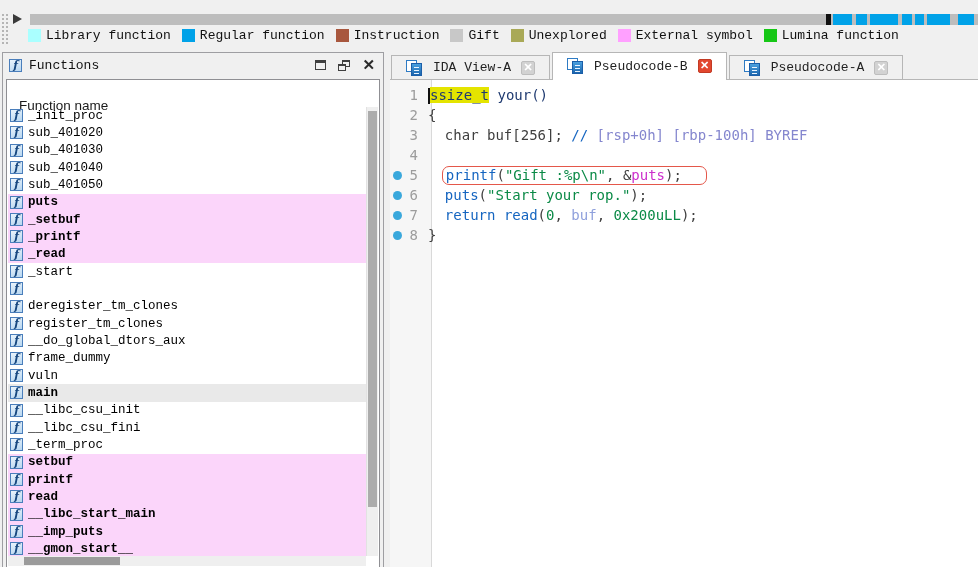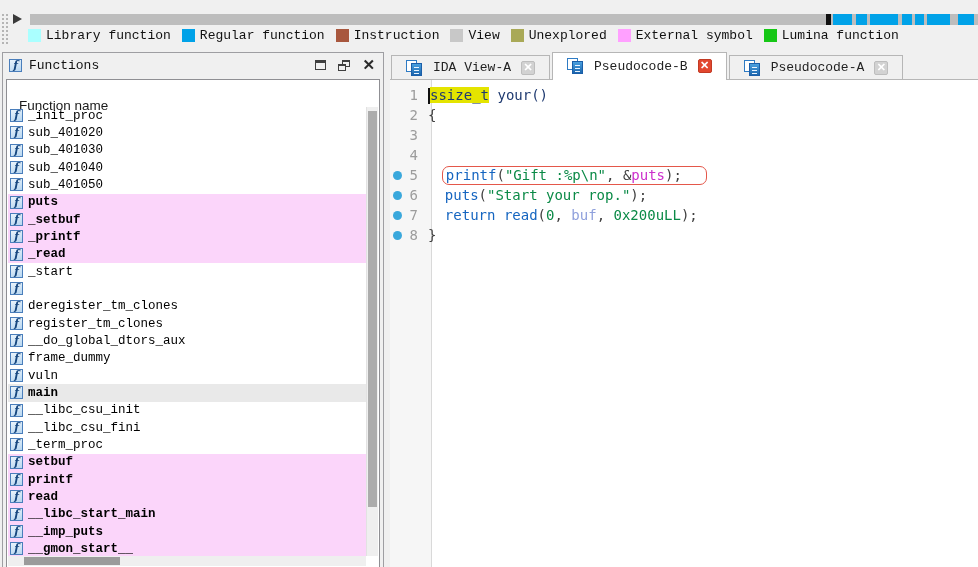--- a/index.html
+++ b/index.html
@@ -109,21 +109,21 @@
         <span class="item">
           <span class="swatch" style="background: rgb(0, 162, 232);"></span>
           <span>Regular function</span>
         </span>
         <span class="item">
           <span class="swatch" style="background: rgb(168, 87, 62);"></span>
           <span>Instruction</span>
         </span>
         <span class="item">
           <span class="swatch" style="background: rgb(200, 200, 200);"></span>
-          <span>View</span>
+          <span>Gift</span>
         </span>
         <span class="item">
           <span class="swatch" style="background: rgb(169, 169, 87);"></span>
           <span>Unexplored</span>
         </span>
         <span class="item">
           <span class="swatch" style="background: rgb(255, 160, 255);"></span>
           <span>External symbol</span>
         </span>
         <span class="item">
@@ -297,21 +297,21 @@
               <i style="top: 9px;"></i>
             </i>
           </span>
           <span>Pseudocode-A</span>
           <span class="close">✕</span>
         </div>
       </div>
     <div class="codearea" id="codearea">
         <div class="cline"><span class="cl-dot"></span><span class="cl-num">1</span><span class="cl-code"><span class="caret"></span><span class="hl" style="color: rgb(31, 58, 112);">ssize_t</span><span style="color: rgb(63, 63, 63);"> </span><span style="color: rgb(31, 58, 112);">your()</span></span></div>
         <div class="cline"><span class="cl-dot"></span><span class="cl-num">2</span><span class="cl-code"><span style="color: rgb(63, 63, 63);">{</span></span></div>
-        <div class="cline"><span class="cl-dot"></span><span class="cl-num">3</span></div>
+        <div class="cline"><span class="cl-dot"></span><span class="cl-num">3</span><span class="cl-code"><span style="color: rgb(63, 63, 63);">  char buf[256]; </span><span style="color: rgb(21, 101, 192);">// </span><span style="color: rgb(132, 134, 206);">[rsp+0h] [rbp-100h] BYREF</span></span></div>
         <div class="cline"><span class="cl-dot"></span><span class="cl-num">4</span><span class="cl-code"></span></div>
         <div class="cline"><span class="cl-dot"><span class="dot"></span></span><span class="cl-num">5</span><span class="cl-code">  <span class="boxwrap"><span style="color: rgb(21, 101, 192);">printf</span><span style="color: rgb(63, 63, 63);">(</span><span style="color: rgb(11, 138, 71);">"Gift :%p\n"</span><span style="color: rgb(63, 63, 63);">, &amp;</span><span style="color: rgb(204, 47, 204);">puts</span><span style="color: rgb(63, 63, 63);">);</span></span></span></div>
         <div class="cline"><span class="cl-dot"><span class="dot"></span></span><span class="cl-num">6</span><span class="cl-code"><span style="color: rgb(63, 63, 63);">  </span><span style="color: rgb(21, 101, 192);">puts</span><span style="color: rgb(63, 63, 63);">(</span><span style="color: rgb(11, 138, 71);">"Start your rop."</span><span style="color: rgb(63, 63, 63);">);</span></span></div>
         <div class="cline"><span class="cl-dot"><span class="dot"></span></span><span class="cl-num">7</span><span class="cl-code"><span style="color: rgb(63, 63, 63);">  </span><span style="color: rgb(21, 101, 192);">return </span><span style="color: rgb(21, 101, 192);">read</span><span style="color: rgb(63, 63, 63);">(</span><span style="color: rgb(11, 138, 71);">0</span><span style="color: rgb(63, 63, 63);">, </span><span style="color: rgb(143, 160, 220);">buf</span><span style="color: rgb(63, 63, 63);">, </span><span style="color: rgb(11, 138, 71);">0x200uLL</span><span style="color: rgb(63, 63, 63);">);</span></span></div>
         <div class="cline"><span class="cl-dot"><span class="dot"></span></span><span class="cl-num">8</span><span class="cl-code"><span style="color: rgb(63, 63, 63);">}</span></span></div>
       </div>
   </div>
 
 </div>
 

